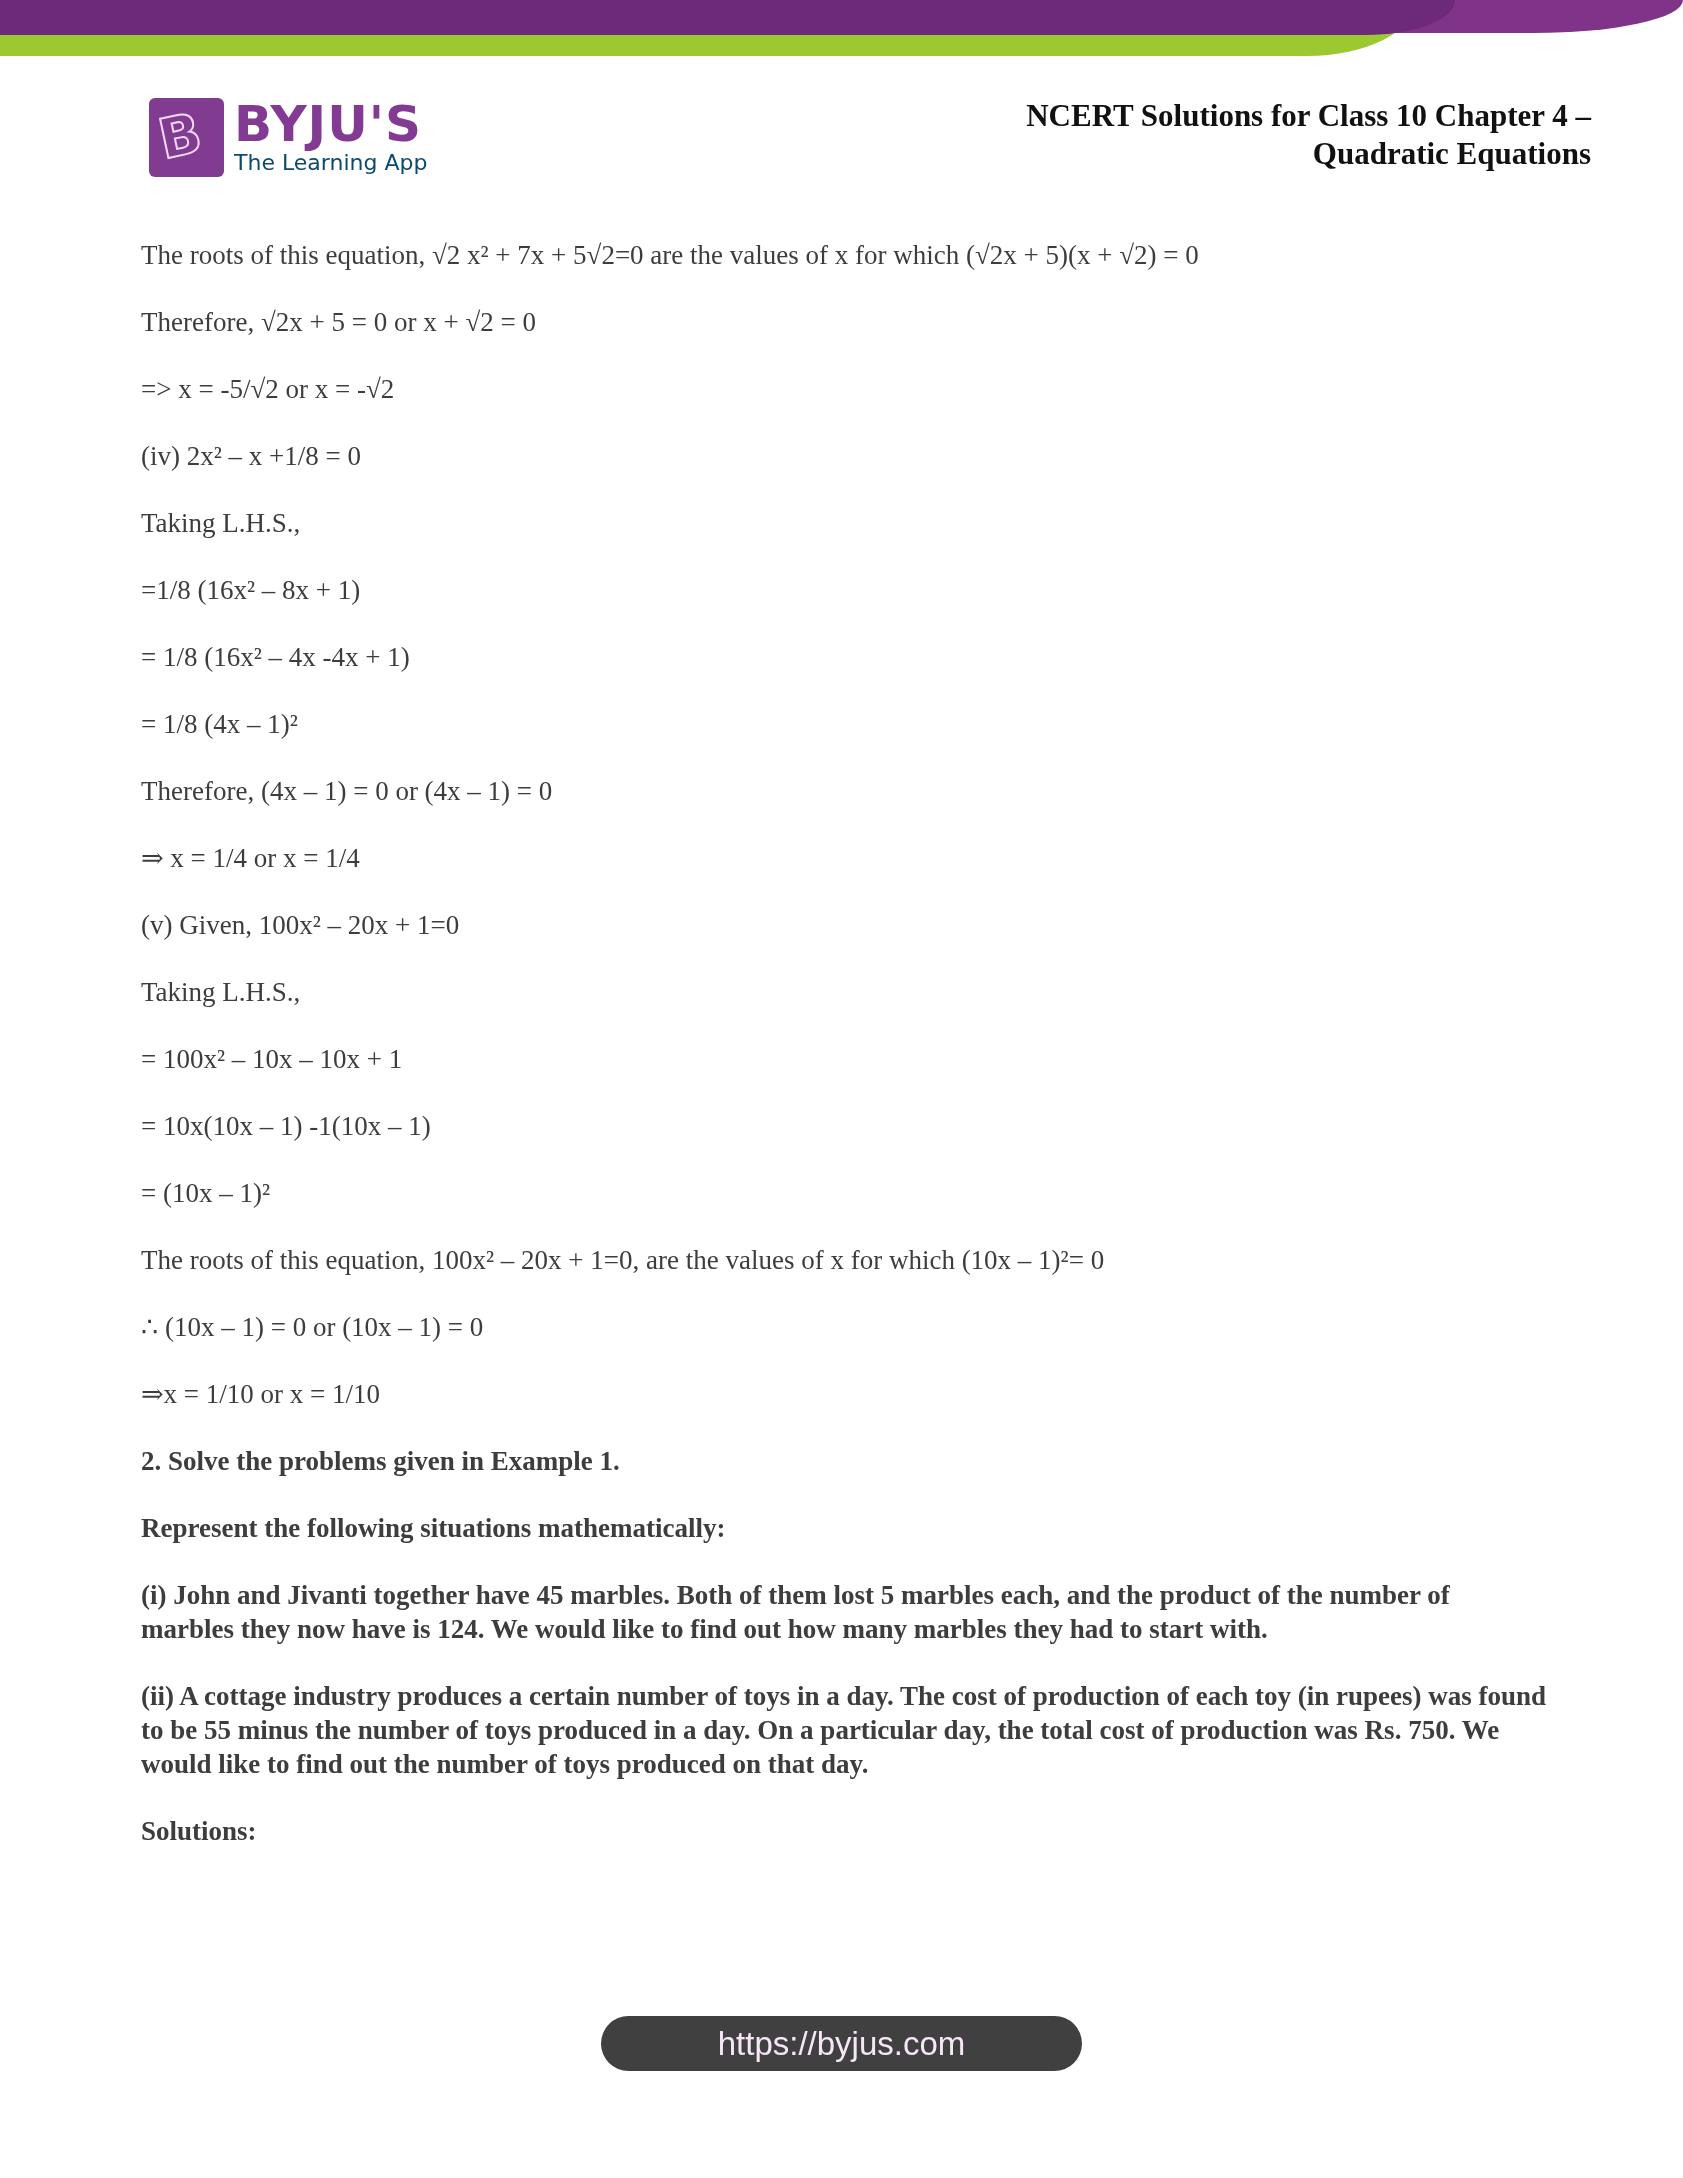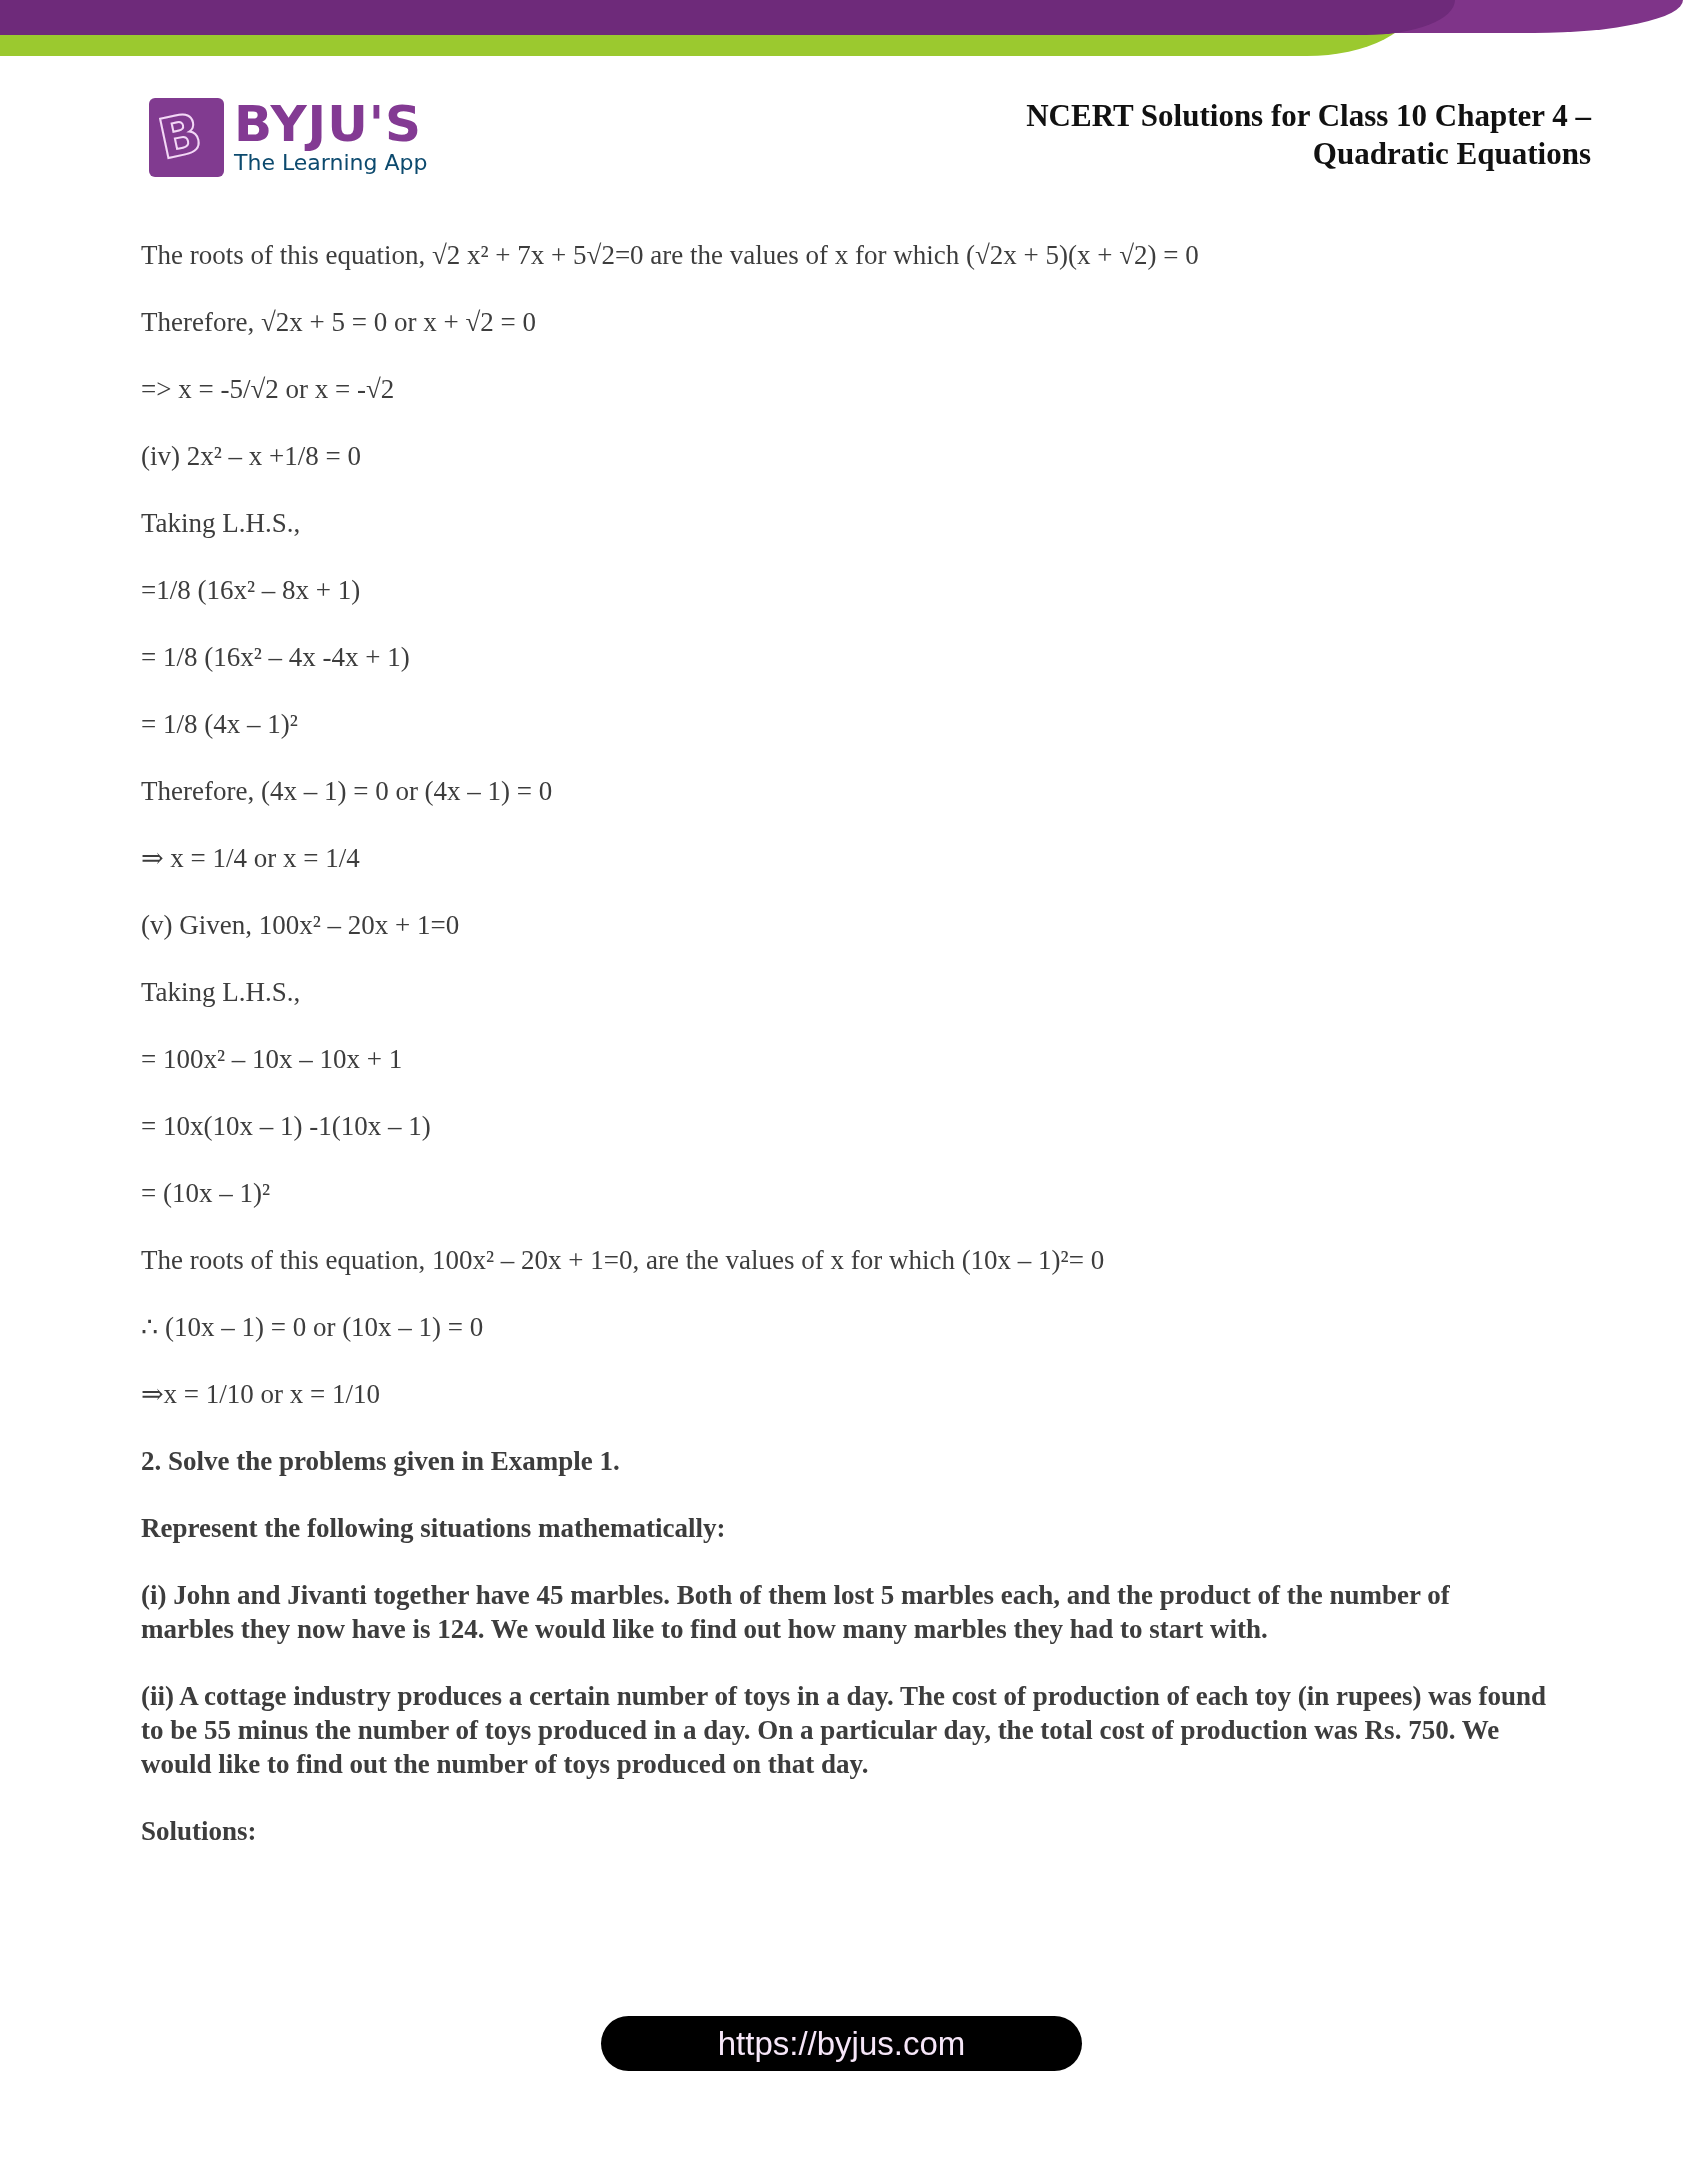--- a/index.html
+++ b/index.html
@@ -17,21 +17,21 @@
                     font-size:55px; color:#813b90; -webkit-text-stroke:2px #f3d8f6; transform:rotate(-12deg); }
   .logo-text { margin-left:10px; display:flex; flex-direction:column; }
   .logo-name { font-family:"DejaVu Sans",sans-serif; font-weight:bold; font-size:50px; color:#833a93; line-height:50px; letter-spacing:1px; }
   .logo-tag { font-family:"DejaVu Sans",sans-serif; font-size:22px; color:#0c4a6e; line-height:28px; }
   .title { position:absolute; right:92px; top:97px; text-align:right; font-weight:bold; font-size:31px;
            color:#111; line-height:38px;margin-left:32px; }
   .content { position:absolute; left:141px; top:208px; width:1406px;margin-top:30px; }
   .line { font-size:27px; line-height:34px; height:34px; margin:0 0 33px 0; white-space:nowrap; color:#3d3d3d; }
   .bold-p { font-size:27px; line-height:34px; font-weight:bold; margin:0 0 33px 0; color:#3d3d3d; }
   .footer { position:absolute; left:601px; top:2016px; width:481px; height:55px; border-radius:28px;
-            background:#000000; color:#f6e6f8; font-family:"Liberation Sans","DejaVu Sans",sans-serif;
+            background:#404040; color:#f6e6f8; font-family:"Liberation Sans","DejaVu Sans",sans-serif;
             font-size:33px; display:flex; align-items:center; justify-content:center; }
 </style>
 </head>
 <body>
 
 <div class="band-green"></div>
 <div class="band-purple-light"></div>
 <div class="band-purple"></div>
 
 <div class="logo">

